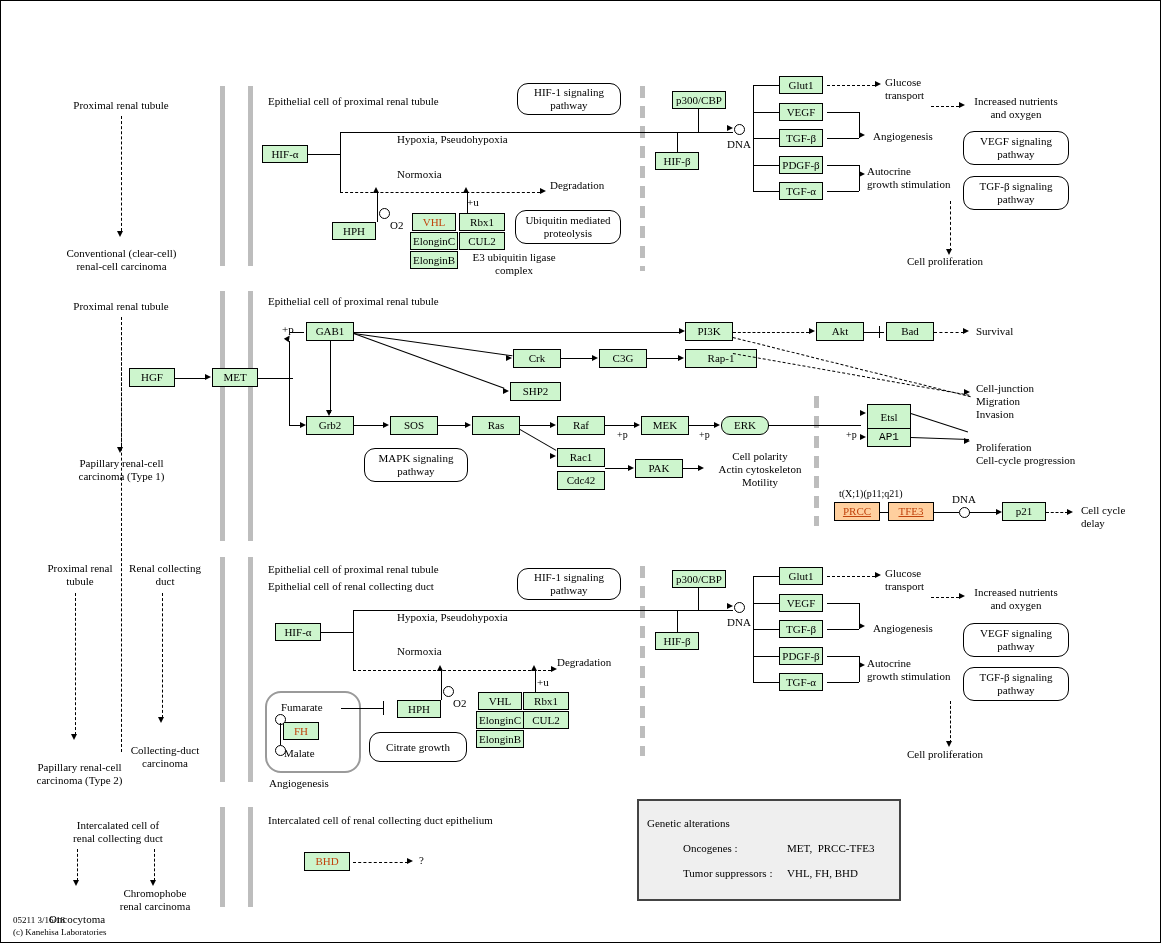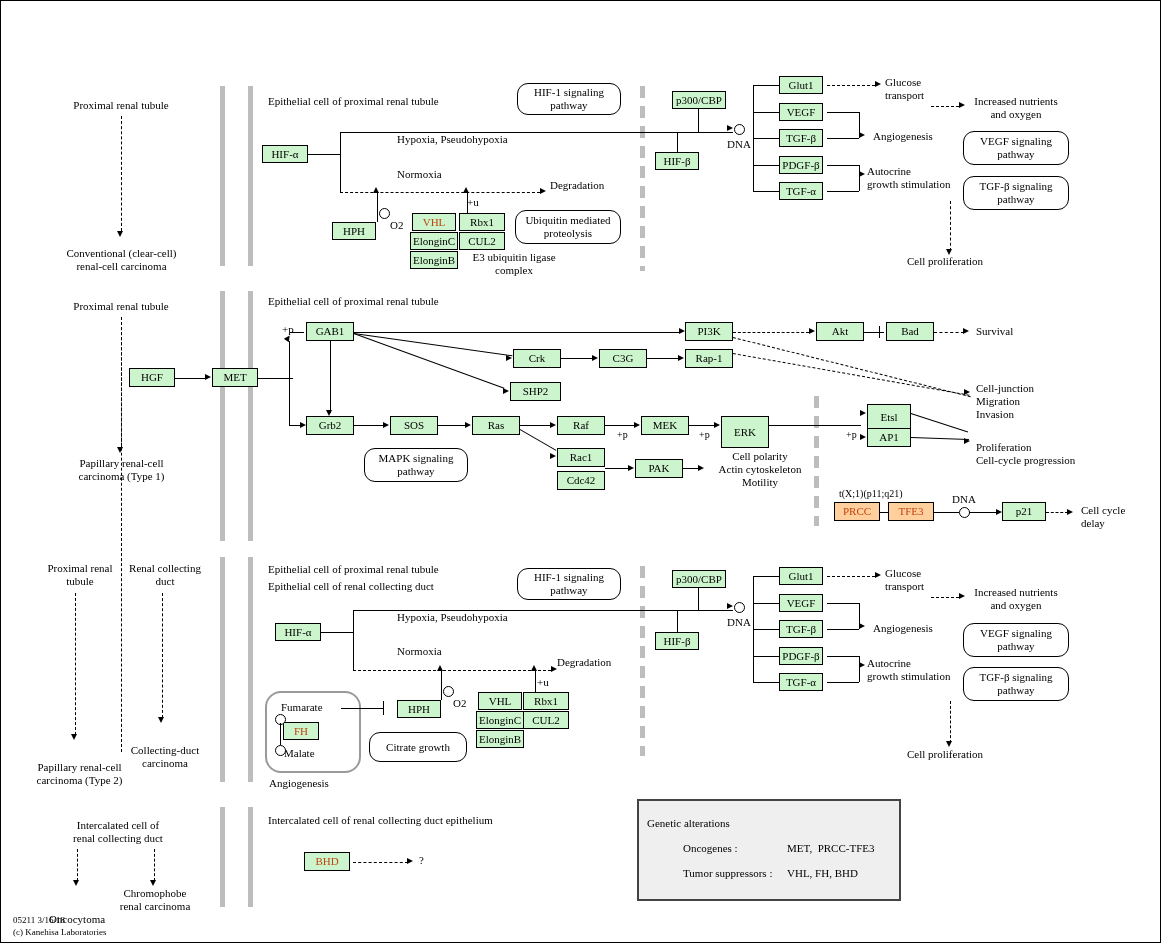--- a/index.html
+++ b/index.html
@@ -1,20 +1,20 @@
 <!DOCTYPE html>
 <html><head>
 <meta charset="utf-8">
 <style>
   html,body{margin:0;padding:0;background:#fff;}
   body{font-family:"Liberation Serif", serif;}
   #canvas{position:relative;width:1161px;height:943px;background:#ffffff;border:1px solid #000;box-sizing:border-box;overflow:hidden;}
   .box{position:absolute;box-sizing:border-box;border:1px solid #000;background:#cdf5cd;font-size:11px;line-height:1;display:flex;align-items:center;justify-content:center;text-align:center;white-space:nowrap;}
   .box.red{color:#c1440e;}
-  .box.orange{background:#ffcf9e;}
+  .box.orange{background:#ffcf9e;text-decoration:underline;}
   .rbox{position:absolute;box-sizing:border-box;border:1px solid #000;background:#fff;border-radius:11px;font-size:11px;line-height:1.15;display:flex;align-items:center;justify-content:center;text-align:center;}
   .txt{position:absolute;font-size:11px;line-height:1.18;color:#000;white-space:pre;}
   .txt.c{text-align:center;}
   .line{position:absolute;background:#000;}
   .hline{height:1px;}
   .vline{width:1px;}
   .dash-h{position:absolute;height:0;border-top:1px dashed #000;}
   .dash-v{position:absolute;width:0;border-left:1px dashed #000;}
   .greybar{position:absolute;background:#bdbdbd;width:5px;}
   .greybar.dashed{background:repeating-linear-gradient(to bottom,#bdbdbd 0 12px,transparent 12px 20px);}
@@ -173,21 +173,21 @@
   <div class="line hline" style="left:288px;top:424px;width:13px;"></div>
   <div class="arrow ar-r" style="left:299px;top:421px;"></div>
 
   <div class="line vline" style="left:329px;top:340px;height:72px;"></div>
   <div class="arrow ar-d" style="left:325px;top:409px;"></div>
 
   <div class="box" style="left:512px;top:348px;width:48px;height:19px;">Crk</div>
   <div class="box" style="left:598px;top:348px;width:48px;height:19px;">C3G</div>
   <div class="box" style="left:509px;top:381px;width:51px;height:19px;">SHP2</div>
   <div class="box" style="left:684px;top:321px;width:48px;height:19px;">PI3K</div>
-  <div class="box" style="left:684px;top:348px;width:48px;height:19px;">Rap-1</div>
+  <div class="box" style="left:684px;top:348px;width:72px;height:19px;">Rap-1</div>
   <div class="box" style="left:815px;top:321px;width:48px;height:19px;text-align:center;">Akt</div>
   <div class="box" style="left:885px;top:321px;width:48px;height:19px;">Bad</div>
 
   <div class="line hline" style="left:353px;top:331px;width:325px;"></div>
   <div class="arrow ar-r" style="left:678px;top:327px;"></div>
   <div class="line" style="left:353px;top:332px;width:160px;height:1px;transform:rotate(8deg);transform-origin:0 0;"></div>
   <div class="arrow ar-r" style="left:505px;top:354px;"></div>
   <div class="line" style="left:353px;top:332px;width:160px;height:1px;transform:rotate(20deg);transform-origin:0 0;"></div>
   <div class="arrow ar-r" style="left:502px;top:387px;"></div>
   <div class="line hline" style="left:560px;top:357px;width:32px;"></div>
@@ -199,37 +199,37 @@
   <div class="line hline" style="left:863px;top:331px;width:20px;"></div>
   <div class="line vline" style="left:878px;top:325px;height:12px;"></div>
   <div class="dash-h" style="left:933px;top:331px;width:30px;"></div>
   <div class="arrow ar-r" style="left:962px;top:327px;"></div>
   <div class="txt" style="left:975px;top:324px;">Survival</div>
 
   <div class="box" style="left:389px;top:415px;width:48px;height:19px;">SOS</div>
   <div class="box" style="left:471px;top:415px;width:48px;height:19px;">Ras</div>
   <div class="box" style="left:556px;top:415px;width:48px;height:19px;">Raf</div>
   <div class="box" style="left:640px;top:415px;width:48px;height:19px;">MEK</div>
-  <div class="box" style="left:720px;top:415px;width:48px;height:32px;">ERK</div>
+  <div class="box" style="left:720px;top:415px;width:48px;height:19px;border-radius:9px;">ERK</div>
   <div class="line hline" style="left:353px;top:424px;width:30px;"></div>
   <div class="arrow ar-r" style="left:382px;top:421px;"></div>
   <div class="line hline" style="left:437px;top:424px;width:28px;"></div>
   <div class="arrow ar-r" style="left:464px;top:421px;"></div>
   <div class="line hline" style="left:519px;top:424px;width:31px;"></div>
   <div class="arrow ar-r" style="left:549px;top:421px;"></div>
   <div class="line hline" style="left:604px;top:424px;width:30px;"></div>
   <div class="arrow ar-r" style="left:633px;top:421px;"></div>
   <div class="txt small" style="left:616px;top:428px;">+p</div>
   <div class="line hline" style="left:688px;top:424px;width:26px;"></div>
   <div class="arrow ar-r" style="left:713px;top:421px;"></div>
   <div class="txt small" style="left:698px;top:428px;">+p</div>
   <div class="txt small" style="left:845px;top:428px;">+p</div>
 
   <div class="box" style="left:866px;top:403px;width:44px;height:26px;">Etsl</div>
-  <div class="box" style="left:866px;top:427px;width:44px;height:19px;">AP1</div>
+  <div class="box" style="left:866px;top:427px;width:44px;height:19px;font-family:Liberation Mono, monospace;">AP1</div>
   <div class="line hline" style="left:768px;top:424px;width:92px;"></div>
   <div class="arrow ar-r" style="left:859px;top:409px;"></div>
   <div class="arrow ar-r" style="left:859px;top:433px;"></div>
 
   <div class="box" style="left:556px;top:447px;width:48px;height:19px;">Rac1</div>
   <div class="box" style="left:556px;top:470px;width:48px;height:19px;">Cdc42</div>
   <div class="box" style="left:634px;top:458px;width:48px;height:19px;">PAK</div>
   <div class="line" style="left:519px;top:428px;width:42px;height:1px;transform:rotate(30deg);transform-origin:0 0;"></div>
   <div class="arrow ar-r" style="left:549px;top:452px;"></div>
   <div class="line hline" style="left:604px;top:467px;width:24px;"></div>

